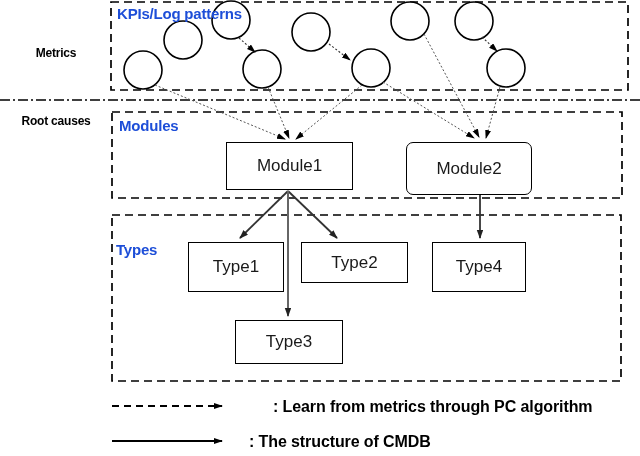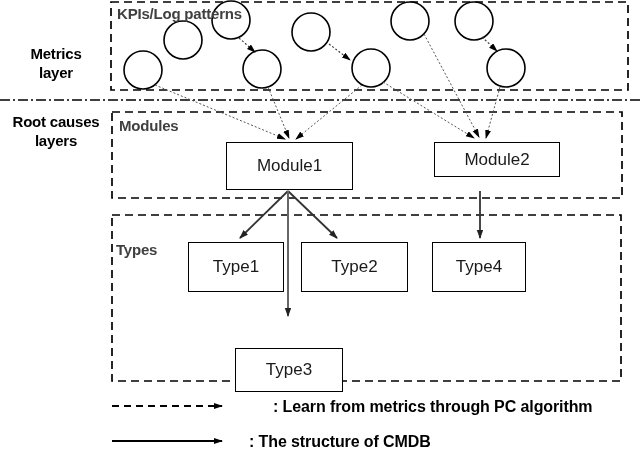--- a/index.html
+++ b/index.html
@@ -17,37 +17,37 @@
   }
   #canvas {
     position: absolute;
     left: 0; top: 0;
     width: 640px;
     height: 456px;
   }
   .layer-label {
     position: absolute;
     font-weight: bold;
-    font-size: 15px;
+    font-size: 12px;
     line-height: 19px;
     text-align: center;
     color: #000;
     letter-spacing: -0.2px;
   }
   #metrics-layer-label {
     left: 2px; top: 44px; width: 108px;
   }
   #root-causes-layer-label {
     left: 0px; top: 112px; width: 112px;
   }
   .group-title {
     position: absolute;
     font-weight: bold;
     font-size: 15px;
-    color: #404040;
+    color: #1d4ed8;
     letter-spacing: -0.2px;
     white-space: nowrap;
   }
   #kpis-group-title { left: 117px; top: 5px; }
   #modules-group-title { left: 119px; top: 117px; }
   #types-group-title { left: 116px; top: 221px; margin-top: 20px; }
 
   .node-box {
     position: absolute;
     border: 1.6px solid #000;
@@ -125,33 +125,31 @@
     <line x1="288" y1="191" x2="288" y2="316" stroke="#666" stroke-width="2" marker-end="url(#arrow-solid)"></line>
     <line x1="480" y1="191" x2="480" y2="238" stroke="#333" stroke-width="1.8" marker-end="url(#arrow-solid)"></line>
   </g>
 
   <line x1="112" y1="406" x2="222" y2="406" stroke="#000" stroke-width="2" stroke-dasharray="7,5" marker-end="url(#arrow-legend)"></line>
   <line x1="112" y1="441" x2="222" y2="441" stroke="#000" stroke-width="2" marker-end="url(#arrow-legend)"></line>
 </svg>
 
 <div class="layer-label" id="metrics-layer-label">
   <div>Metrics</div>
-  <div>layer</div>
 </div>
 <div class="layer-label" id="root-causes-layer-label">
   <div>Root causes</div>
-  <div>layers</div>
 </div>
 
 <div class="group-title" id="kpis-group-title">KPIs/Log patterns</div>
 <div class="group-title" id="modules-group-title">Modules</div>
 <div class="group-title" id="types-group-title">Types</div>
 
 <div class="node-box" id="node-module1" style="left:226px; top:142px; width:127px; height:48px;">Module1</div>
-<div class="node-box" id="node-module2" style="left:434px; top:142px; width:126px; height:35px;">Module2</div>
+<div class="node-box" id="node-module2" style="left:406px; top:142px; width:126px; height:53px;border-radius:7px;">Module2</div>
 
 <div class="node-box" id="node-type1" style="left:188px; top:242px; width:96px; height:50px;">Type1</div>
-<div class="node-box" id="node-type2" style="left:301px; top:242px; width:107px; height:50px;">Type2</div>
+<div class="node-box" id="node-type2" style="left:301px; top:242px; width:107px; height:41px;">Type2</div>
 <div class="node-box" id="node-type4" style="left:432px; top:242px; width:94px; height:50px;">Type4</div>
-<div class="node-box" id="node-type3" style="left:235px; top:320px; width:108px; height:44px;margin-top:28px;">Type3</div>
+<div class="node-box" id="node-type3" style="left:235px; top:320px; width:108px; height:44px;">Type3</div>
 
 <div class="legend-text" id="legend-dashed-text">: Learn from metrics through PC algorithm</div>
 <div class="legend-text" id="legend-solid-text">: The structure of CMDB</div>
 
 </body></html>

